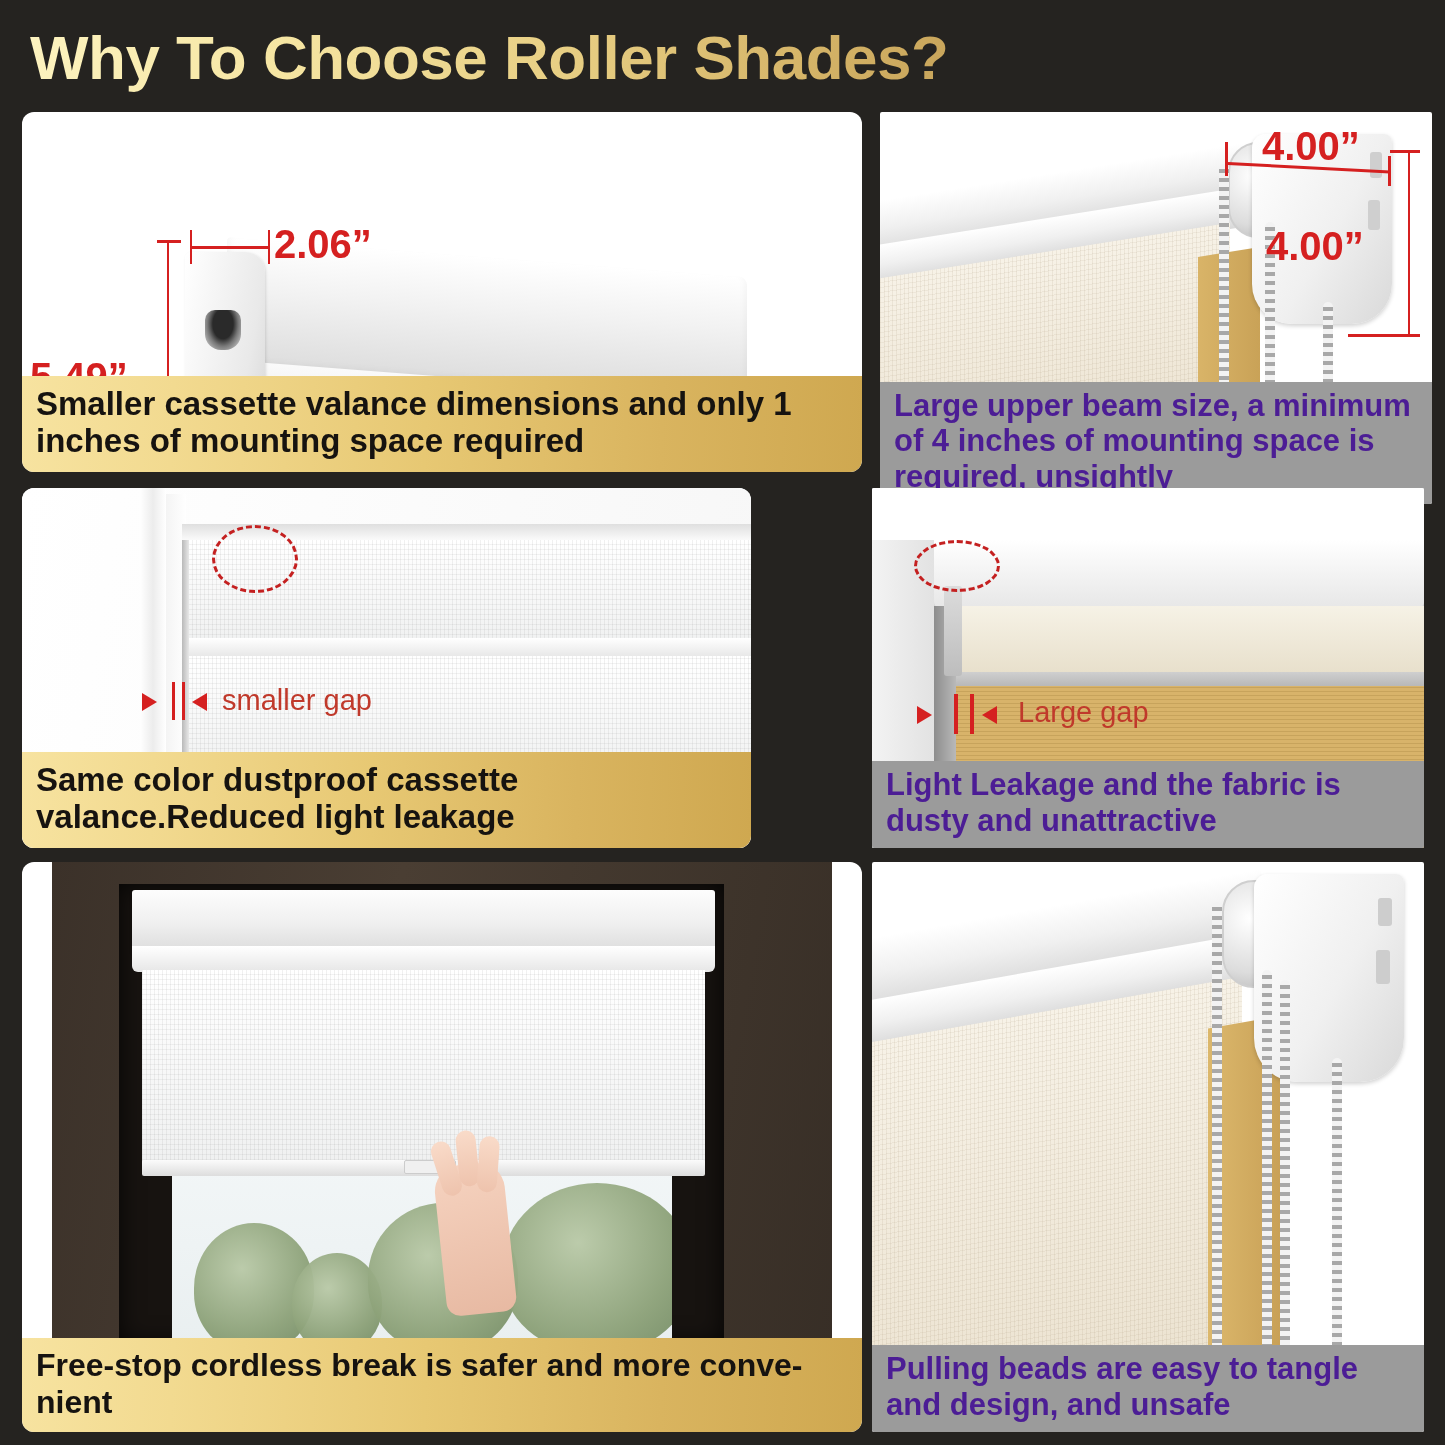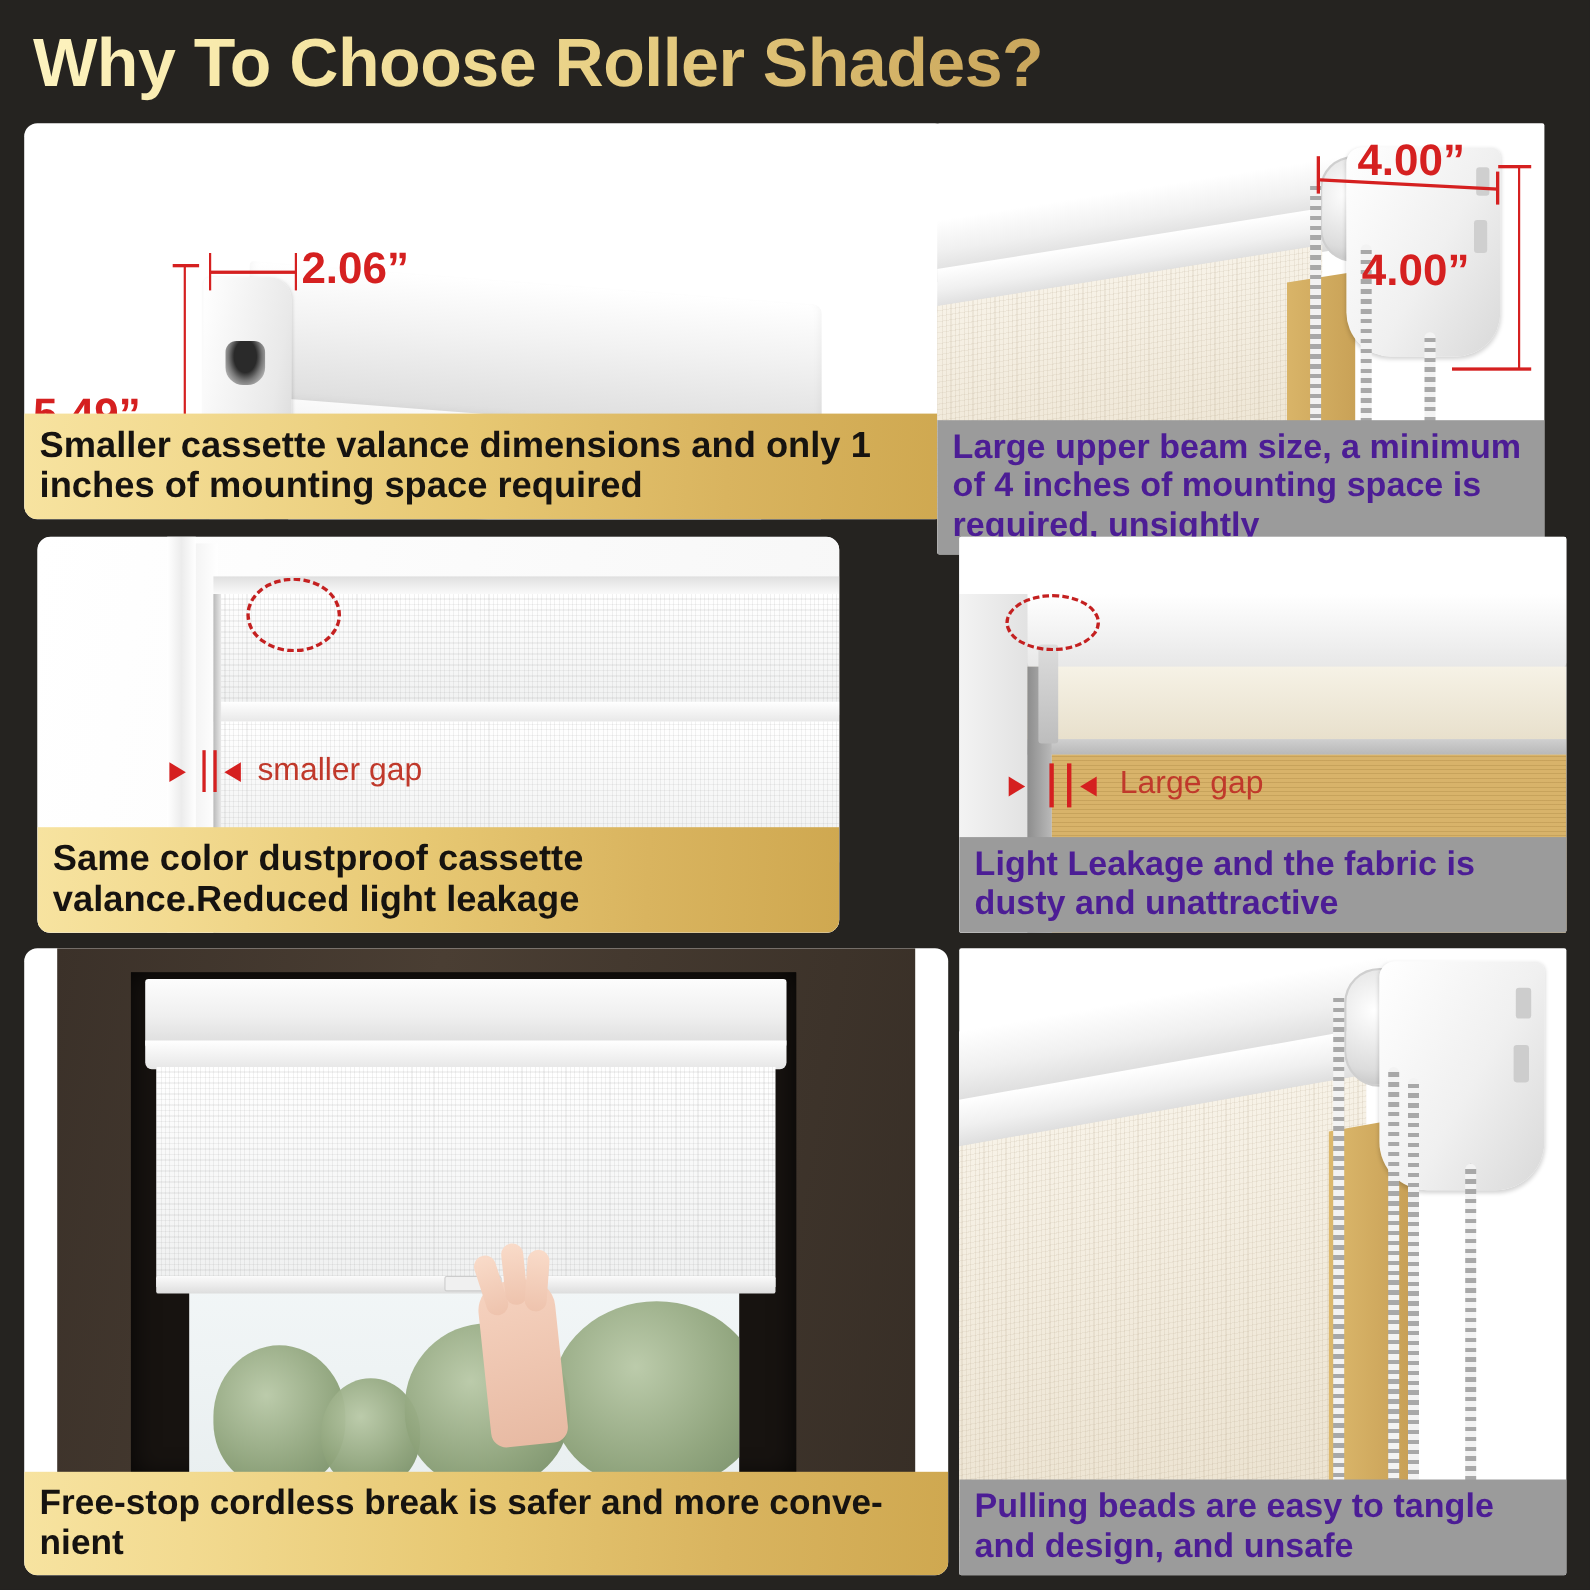--- a/index.html
+++ b/index.html
@@ -21,22 +21,22 @@
     -webkit-text-fill-color:transparent;
     white-space:nowrap;line-height:75px;
   }
 
   
   .panel{position:absolute;overflow:hidden;}
   .panel.left{border-radius:12px;background:#ffffff;}
   .panel.right{border-radius:2px;background:#ffffff;}
 
   .p-l1{left:22px;top:112px;width:840px;height:360px;}
-  .p-r1{left:852px;top:112px;width:552px;height:392px;}
-  .p-l2{left:34px;top:488px;width:729px;height:360px;}
+  .p-r1{left:880px;top:112px;width:552px;height:392px;}
+  .p-l2{left:22px;top:488px;width:729px;height:360px;}
   .p-r2{left:872px;top:488px;width:552px;height:360px;}
   .p-l3{left:22px;top:862px;width:840px;height:570px;}
   .p-r3{left:872px;top:862px;width:552px;height:570px;}
 
   .stage{position:absolute;left:0;right:0;top:0;bottom:0;}
 
   
   .cap{
     position:absolute;left:0;right:0;bottom:0;
     box-sizing:border-box;

